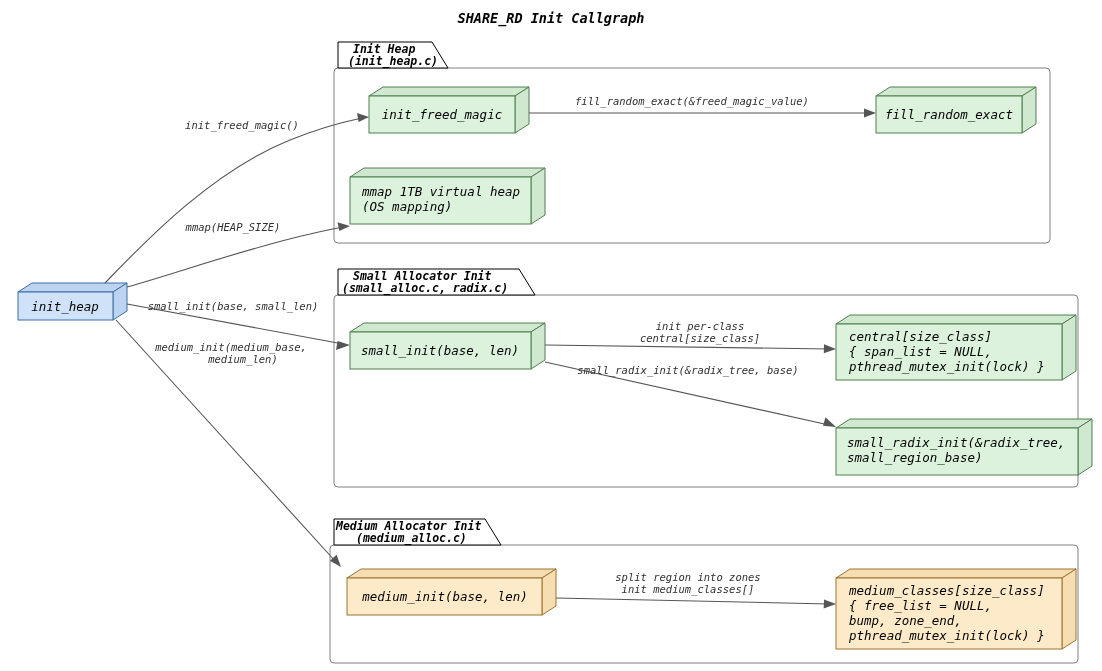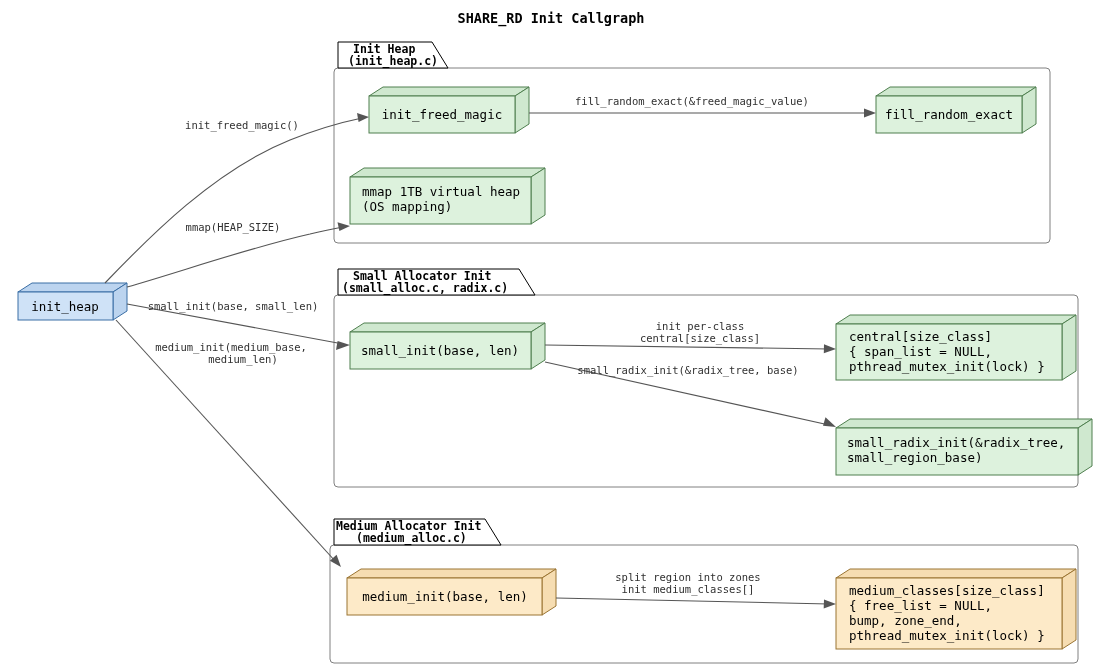--- a/index.html
+++ b/index.html
@@ -10,20 +10,21 @@
   body {
     width: 1102px;
     height: 671px;
     font-family: "DejaVu Sans Mono", monospace;
     overflow: hidden;
   }
   #canvas {
     position: relative;
     width: 1102px;
     height: 671px;
+    font-style: italic;
   }
   svg.graph {
     position: absolute;
     top: 0;
     left: 0;
     width: 1102px;
     height: 671px;
   }
   .title-text {
     font-family: "DejaVu Sans Mono", monospace;

